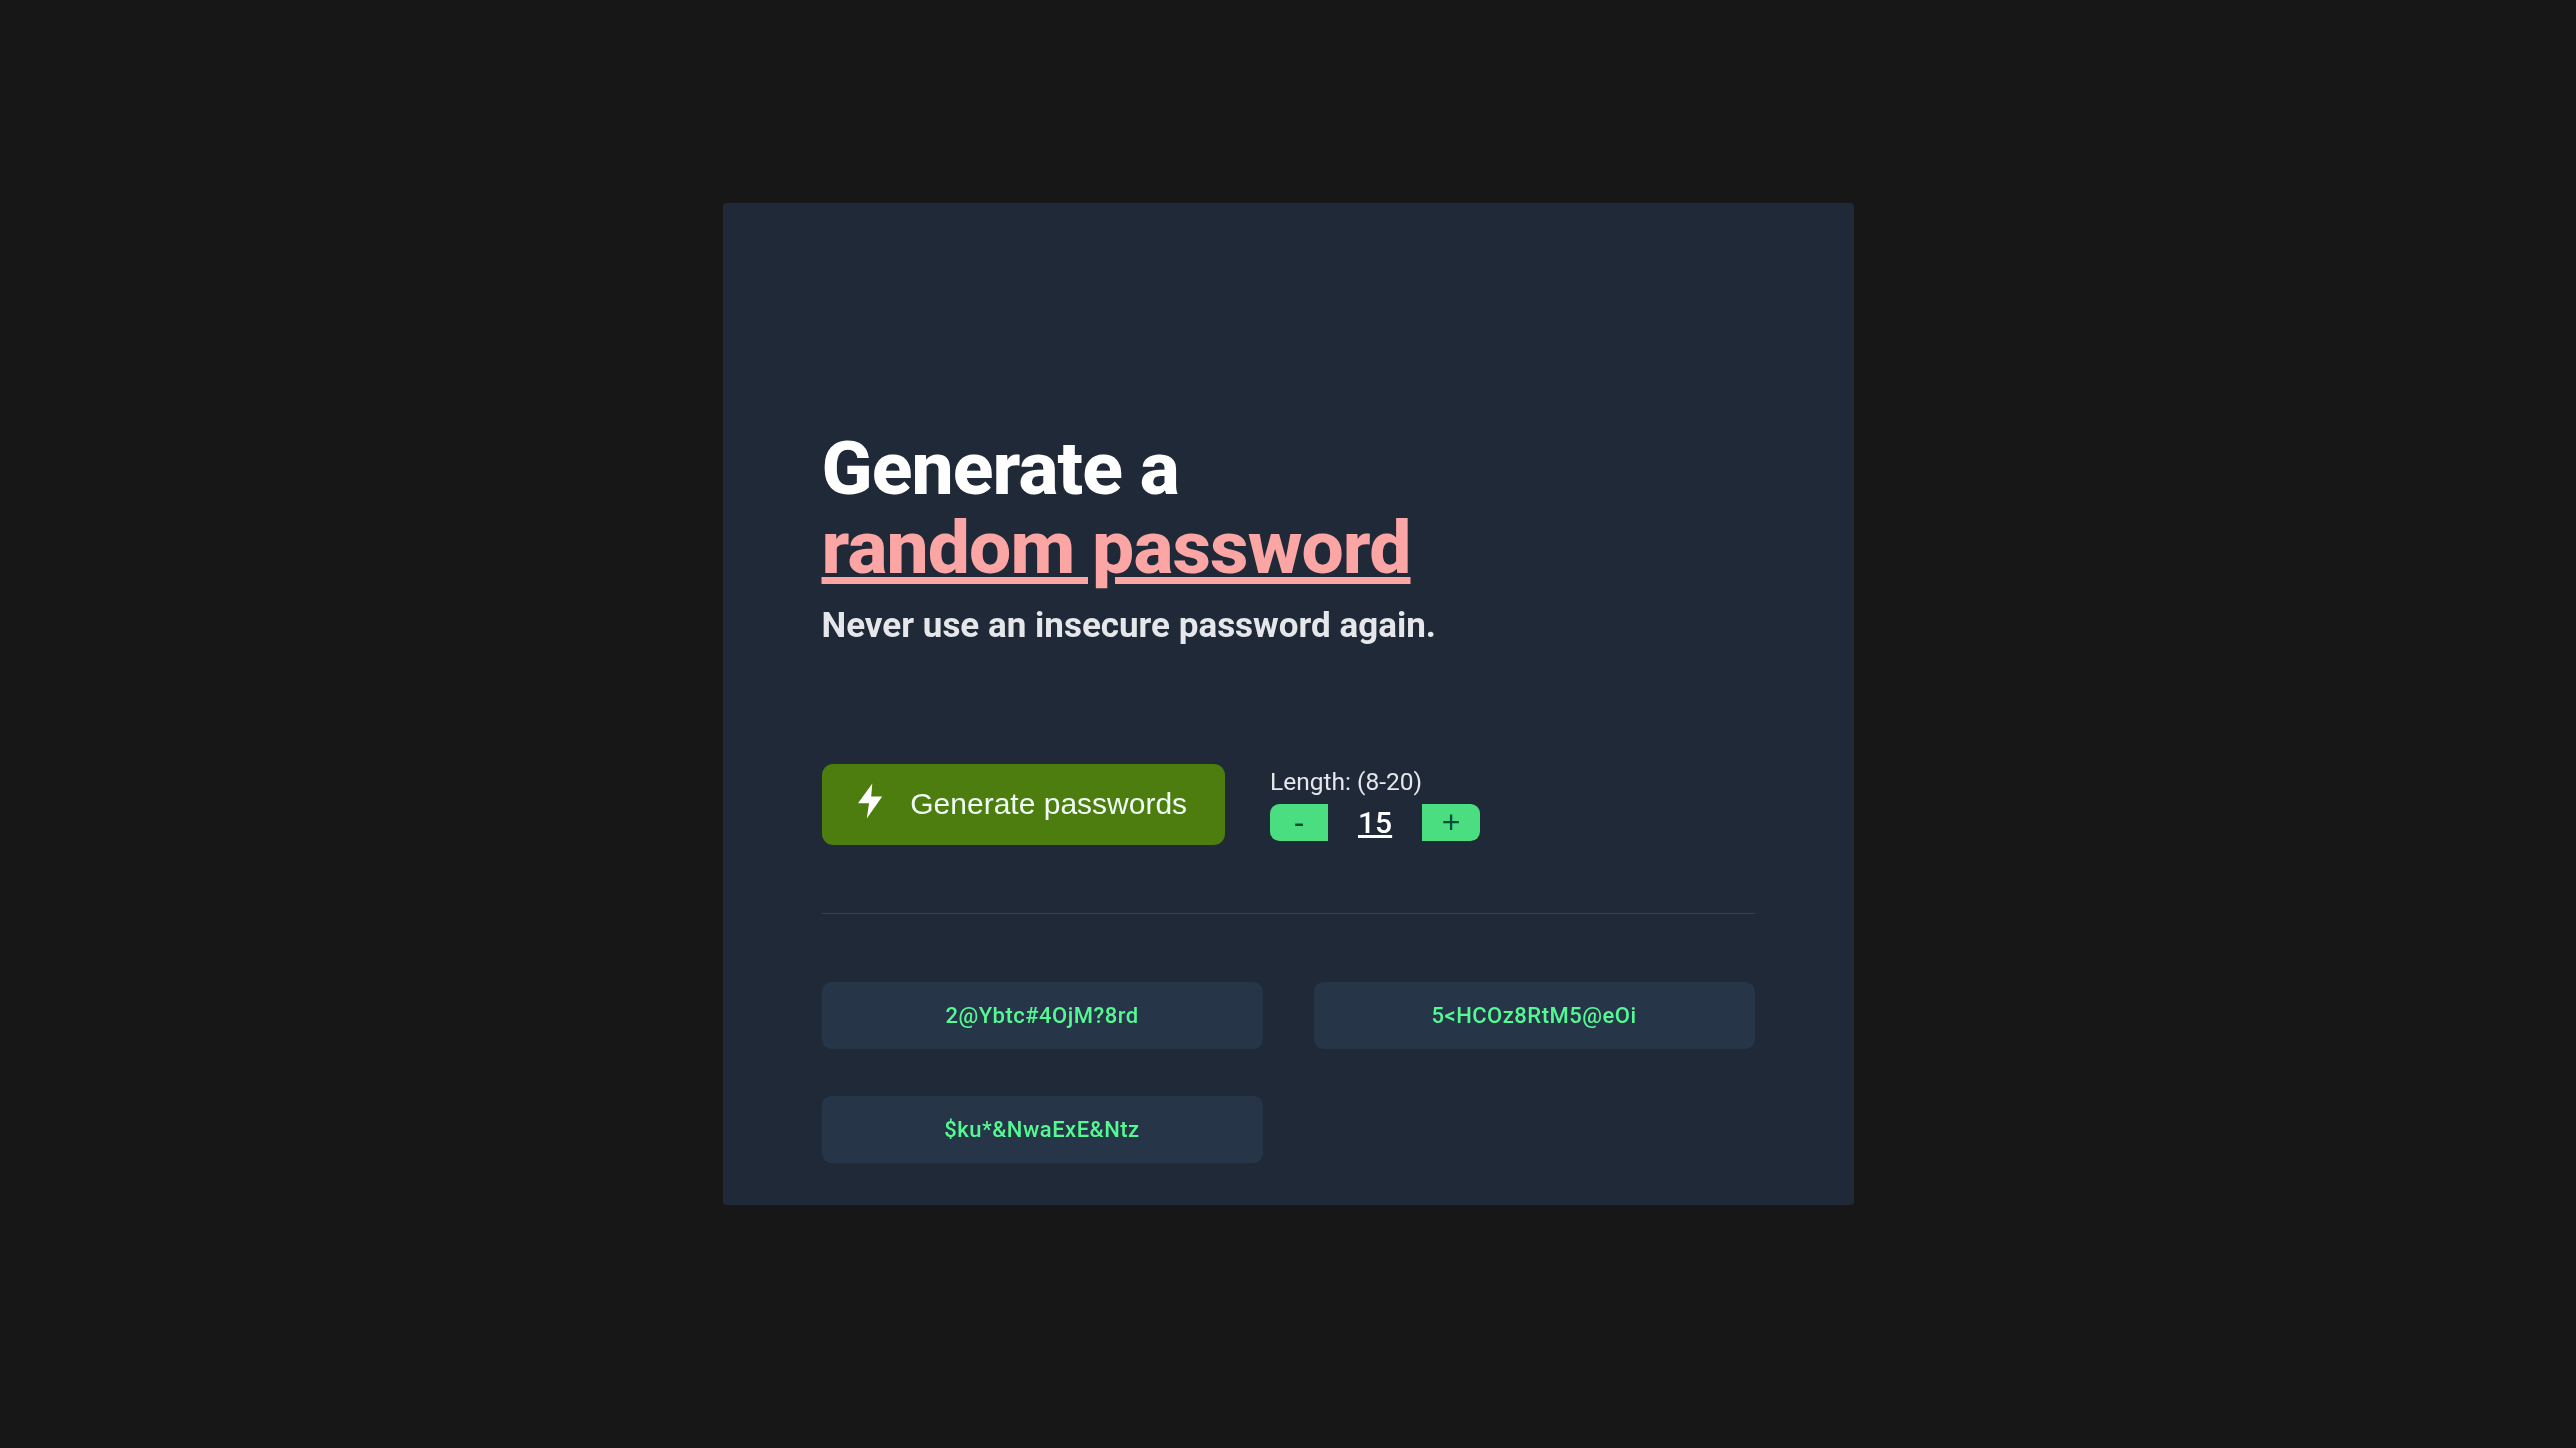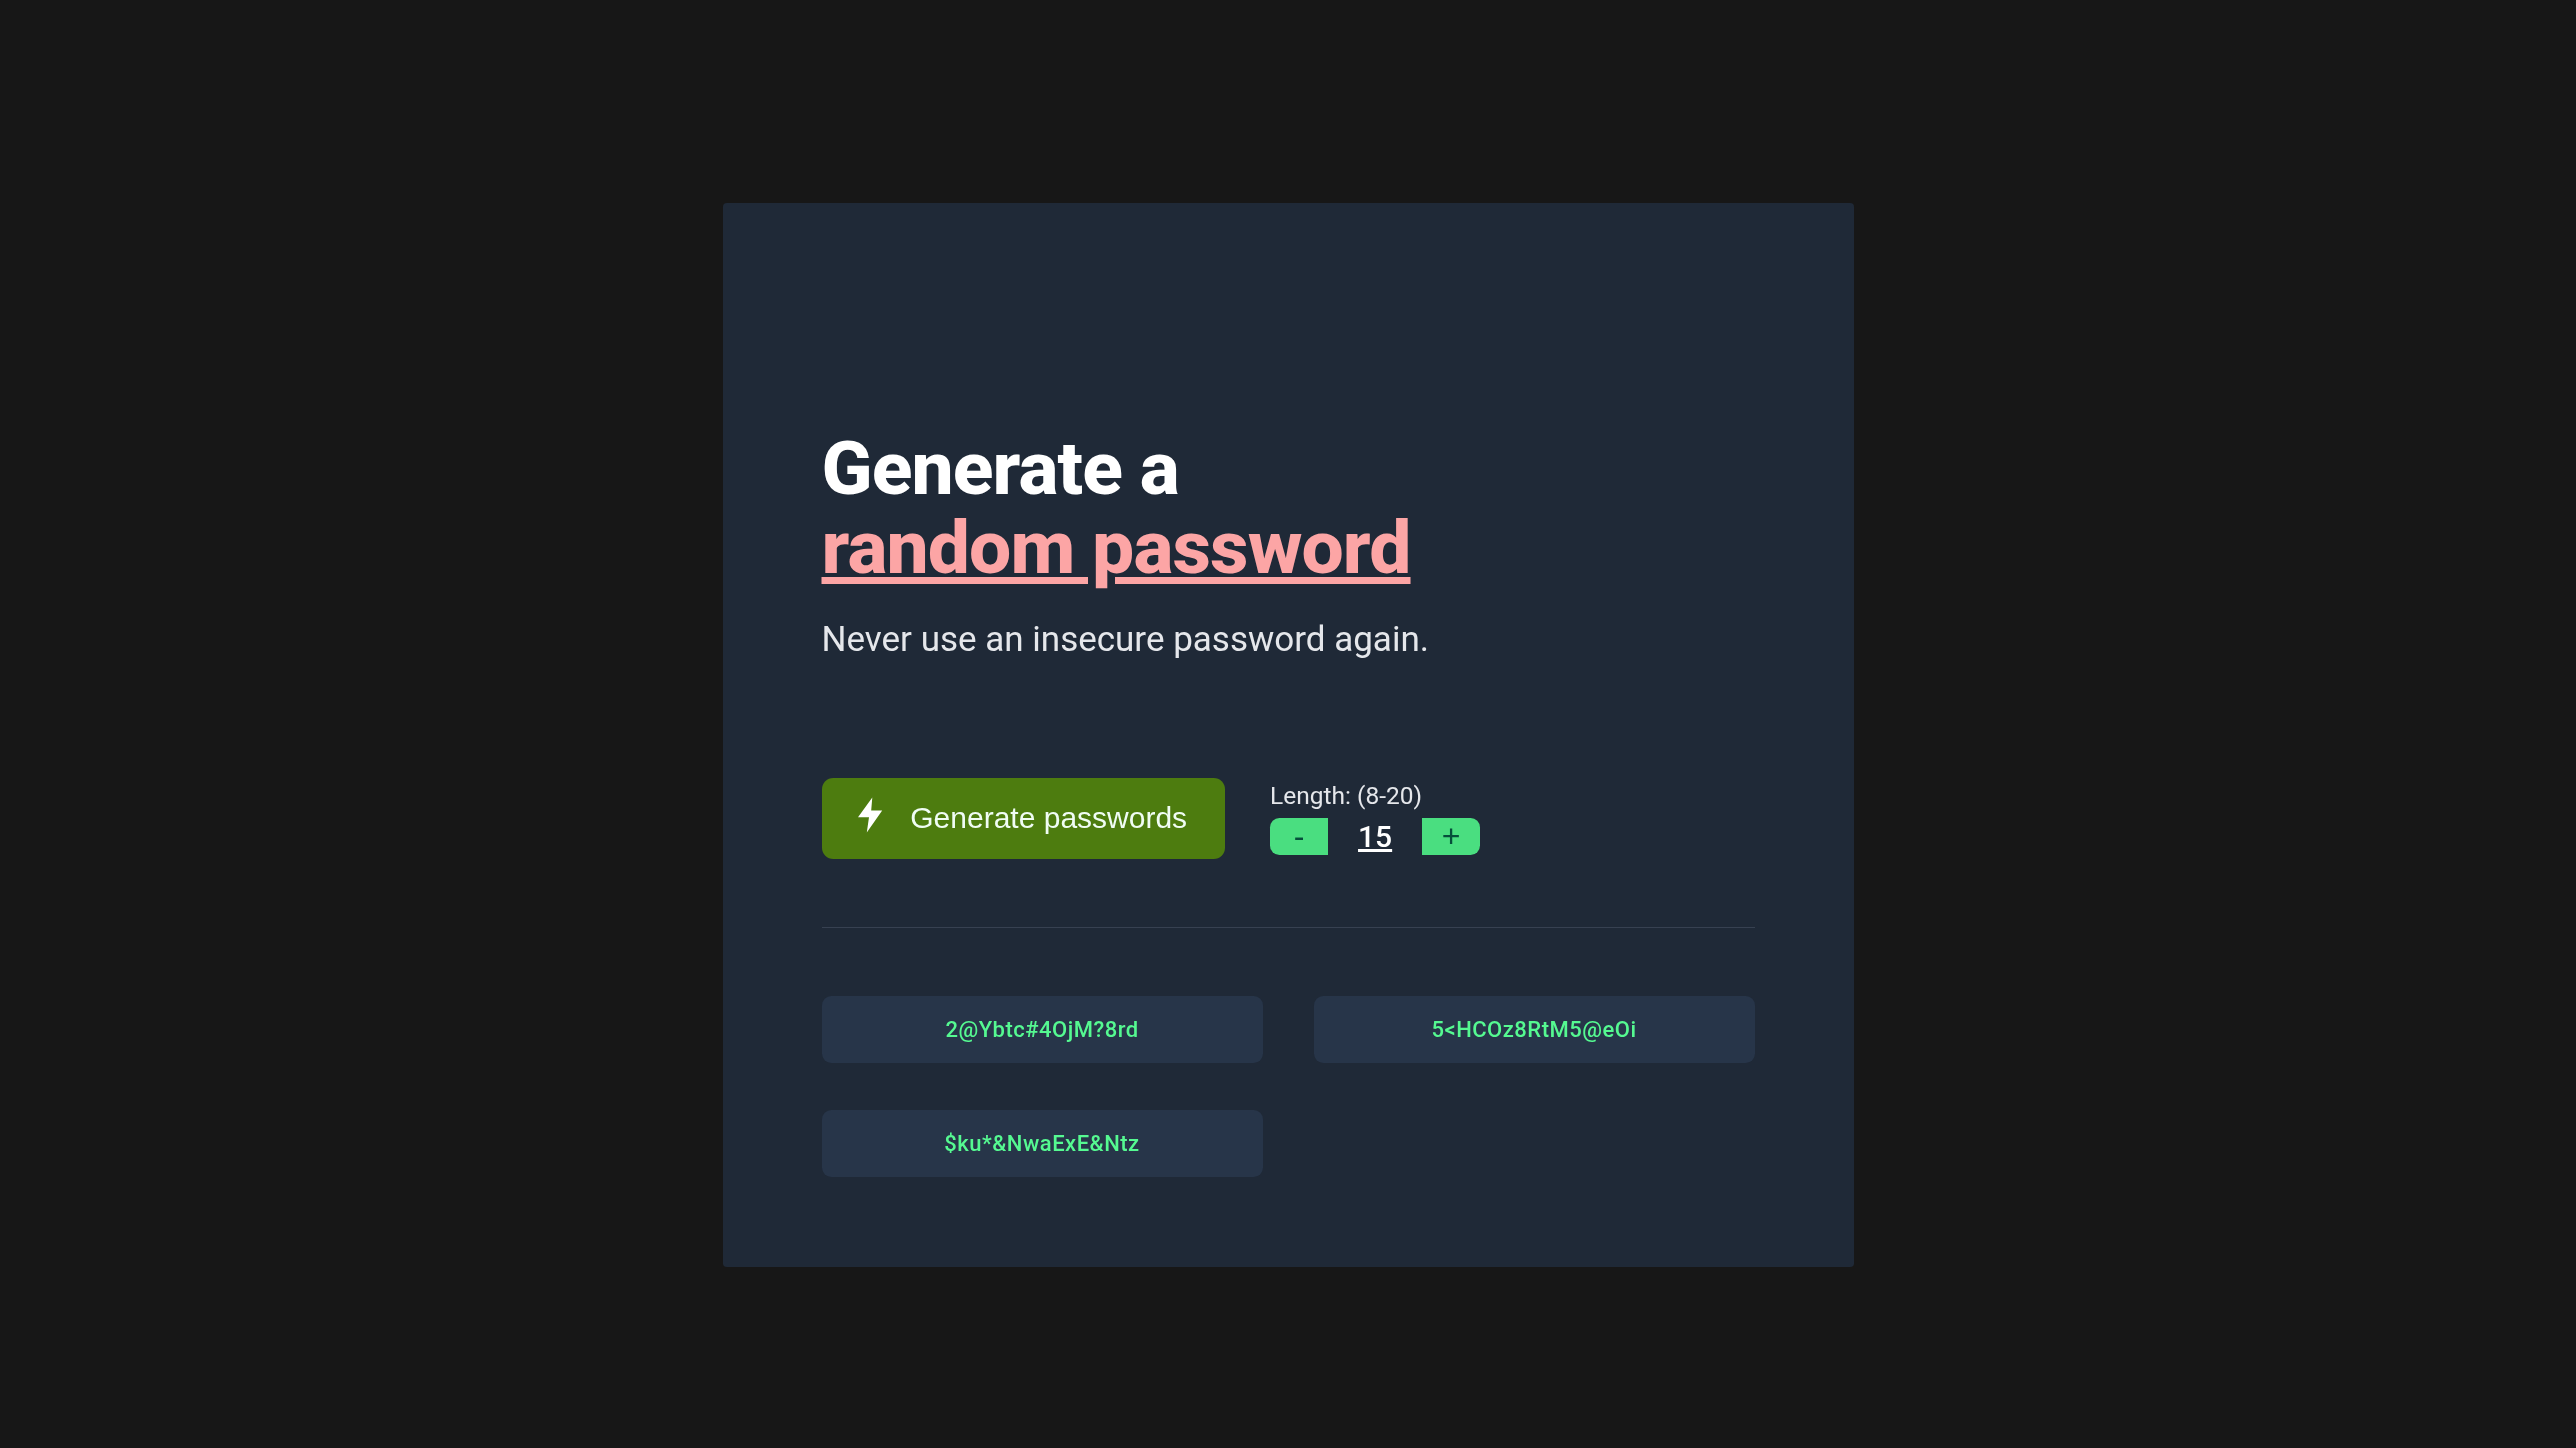--- a/index.html
+++ b/index.html
@@ -16,41 +16,41 @@
       display: flex;
       align-items: flex-start;
       justify-content: center;
       padding-top: 203px;
     }
 
     .card {
       width: 1131px;
       background-color: #1f2937;
       border-radius: 3.8px;
-      padding: 226px 99px 90px 99px;
+      padding: 226px 99px 42px 99px;
     }
 
     .title {
       font-size: 75px;
       font-weight: 800;
       line-height: 1.05;
       color: #ffffff;
       letter-spacing: -0.9px;
     }
 
     .title .accent {
       color: #fca5a5;
       text-decoration: underline;
     }
 
     .subtitle {
       font-size: 35px;
-      font-weight: 400;
+      font-weight: 700;
       color: #e5e7eb;
-      margin-top: 32px;
+      margin-top: 18px;
     }
 
     .controls {
       display: flex;
       align-items: center;
       margin-top: 118px;
       gap: 45px;
     }
 
     .generate-btn {

